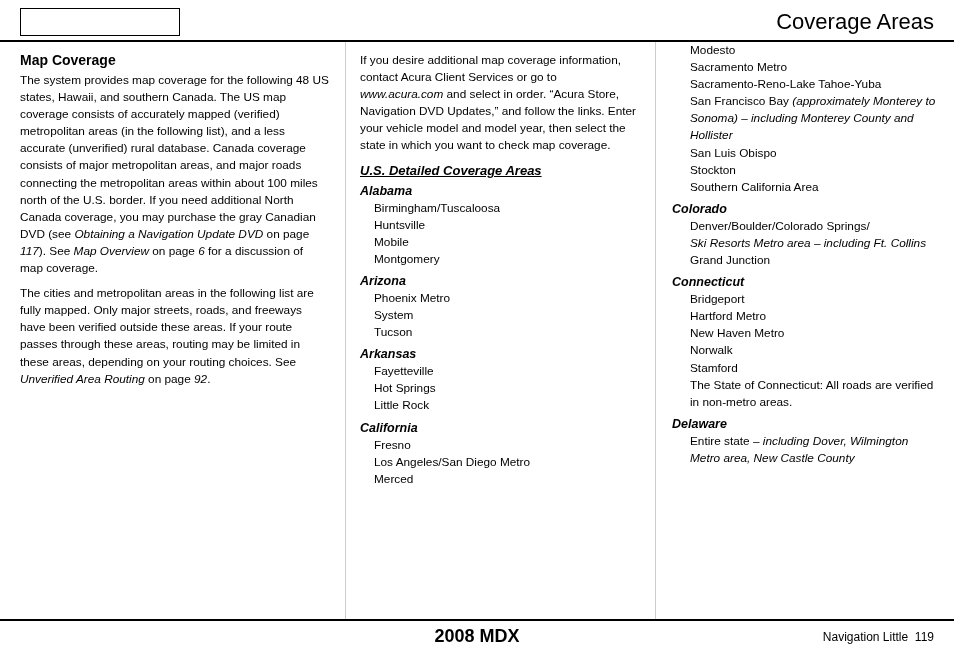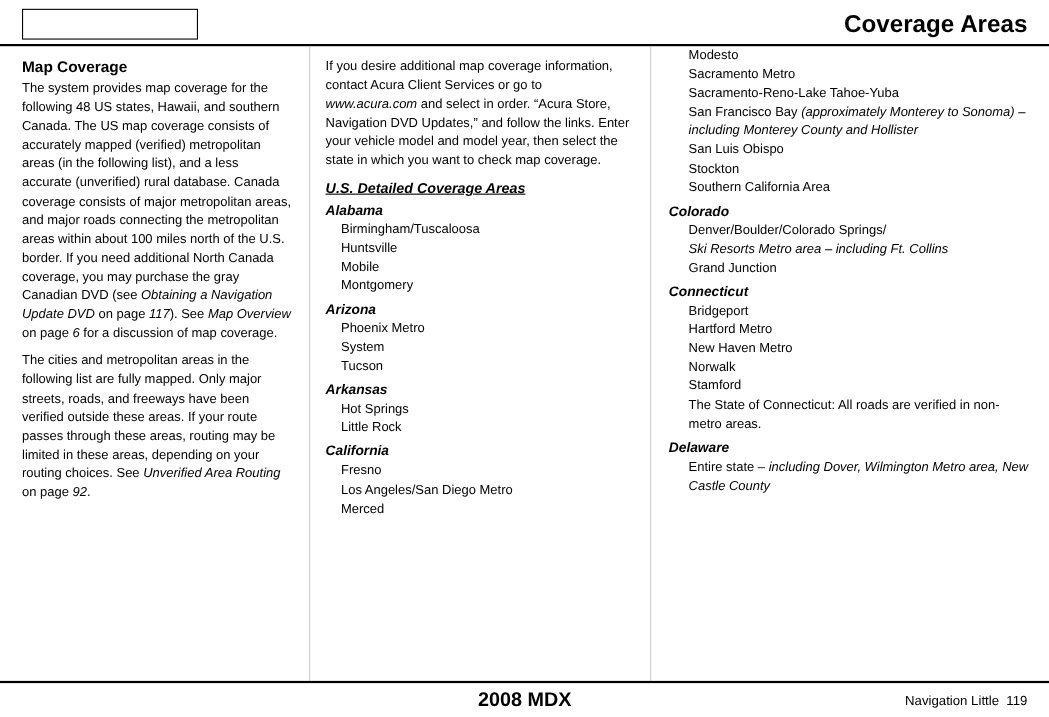--- a/index.html
+++ b/index.html
@@ -32,35 +32,35 @@
 
     .top-rectangle {
       width: 160px;
       height: 28px;
       border: 1.5px solid #000;
       background: #fff;
     }
 
     .page-title {
       font-size: 22px;
-      font-weight: bold;
+      font-weight: normal;
       color: #000;
       text-align: center;
     }
 
     
     .main-content {
       display: flex;
       flex: 1;
       padding: 0;
     }
 
     
     .left-column {
-      width: 282px;
+      width: 346px;
       padding: 10px 16px 10px 20px;
       border-right: 1px solid #ccc;
     }
 
     
     .middle-column {
       width: 310px;
       padding: 10px 14px;
       border-right: 1px solid #ccc;
     }
@@ -200,20 +200,21 @@
 
       <div class="state-heading">Arizona</div>
       <ul class="city-list">
         <li>Phoenix Metro</li>
         <li>System</li>
         <li>Tucson</li>
       </ul>
 
       <div class="state-heading">Arkansas</div>
       <ul class="city-list">
+        <li>Fayetteville</li>
         <li>Hot Springs</li>
         <li>Little Rock</li>
       </ul>
 
       <div class="state-heading">California</div>
       <ul class="city-list">
         <li>Fresno</li>
         <li>Los Angeles/San Diego Metro</li>
         <li>Merced</li>
       </ul>

